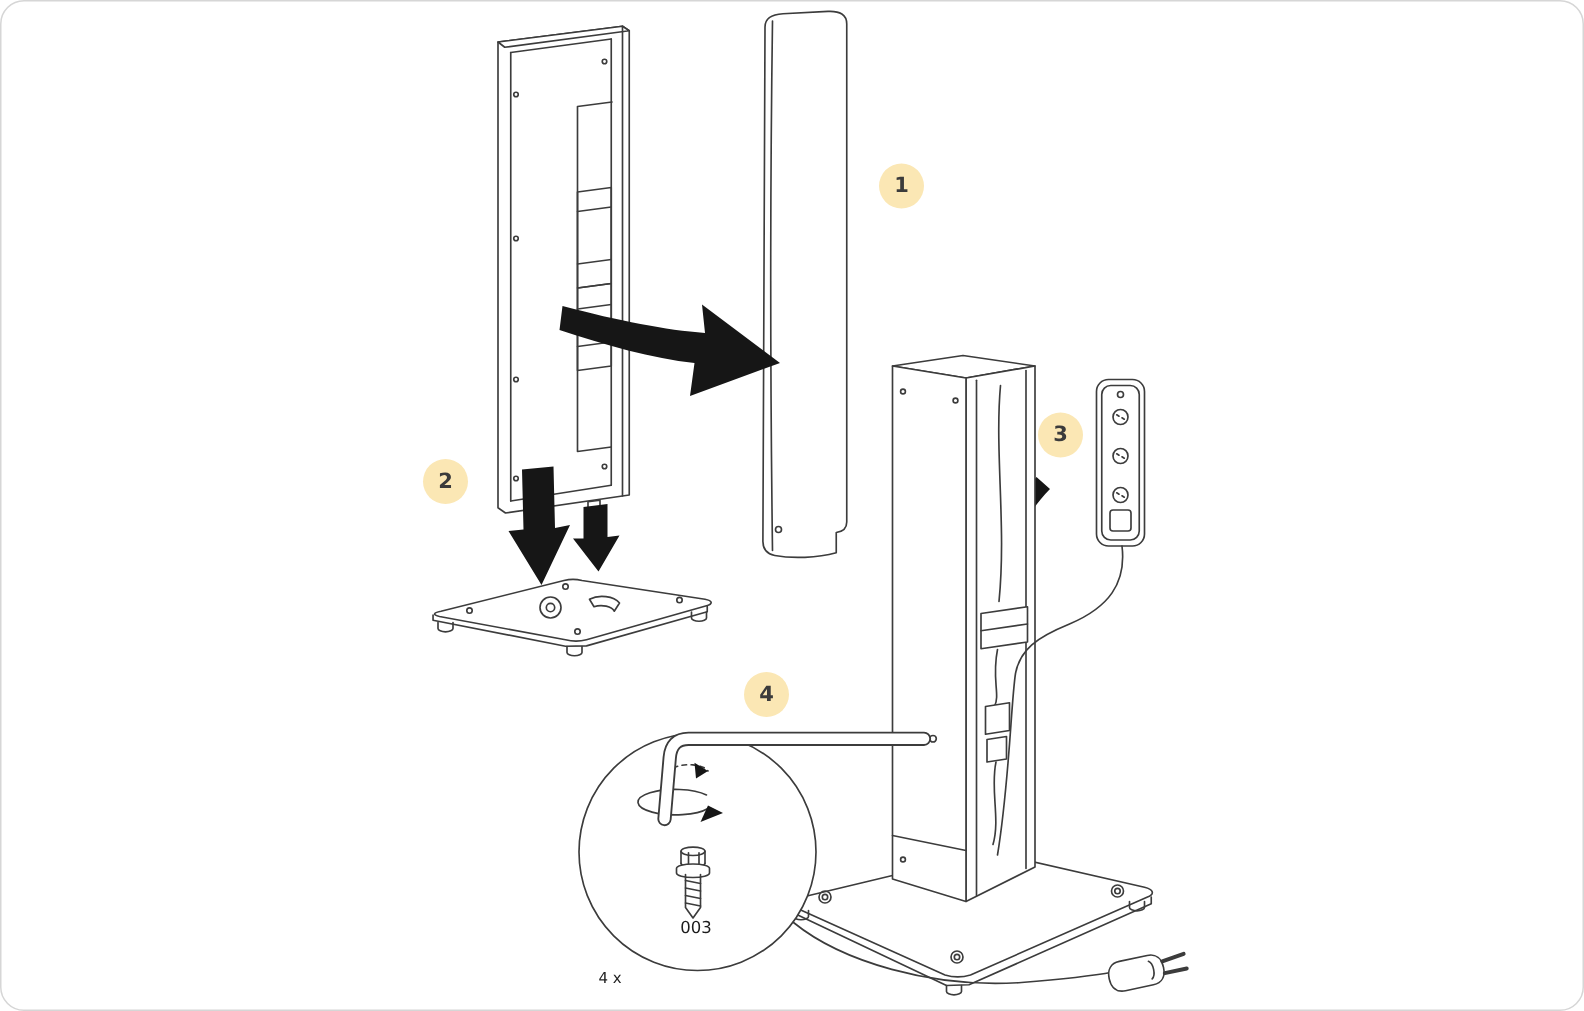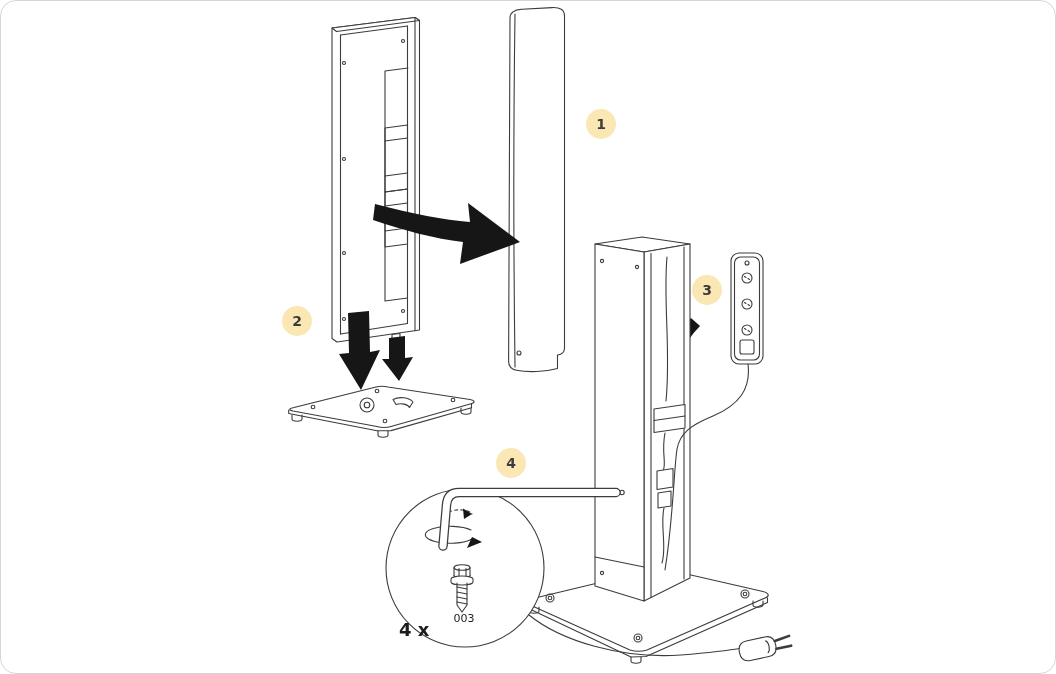--- a/index.html
+++ b/index.html
@@ -38,21 +38,21 @@
     user-select: none;
   }
   .badge-1 { left: 585px; top: 108px; }
   .badge-2 { left: 281px; top: 305px; }
   .badge-3 { left: 691px; top: 274px; }
   .badge-4 { left: 495px; top: 447px; }
   .lbl {
     position: absolute;
     color: #1d1d1d;
   }
-  .lbl-qty  { left: 398px; top: 618px; font-size: 18px; font-weight: bold; }
+  .lbl-qty  { left: 398px; top: 646px; font-size: 10px; }
   .lbl-part { left: 446px; top: 611px; width: 34px; text-align: center; font-size: 11px; }
 </style>
 </head>
 <body>
 
 <div class="frame">
 
   <svg width="1056" height="674" viewBox="0 0 1056 674">
     <g stroke="#3c3c3c" stroke-width="1.1" fill="none" stroke-linejoin="round" stroke-linecap="round">
 

